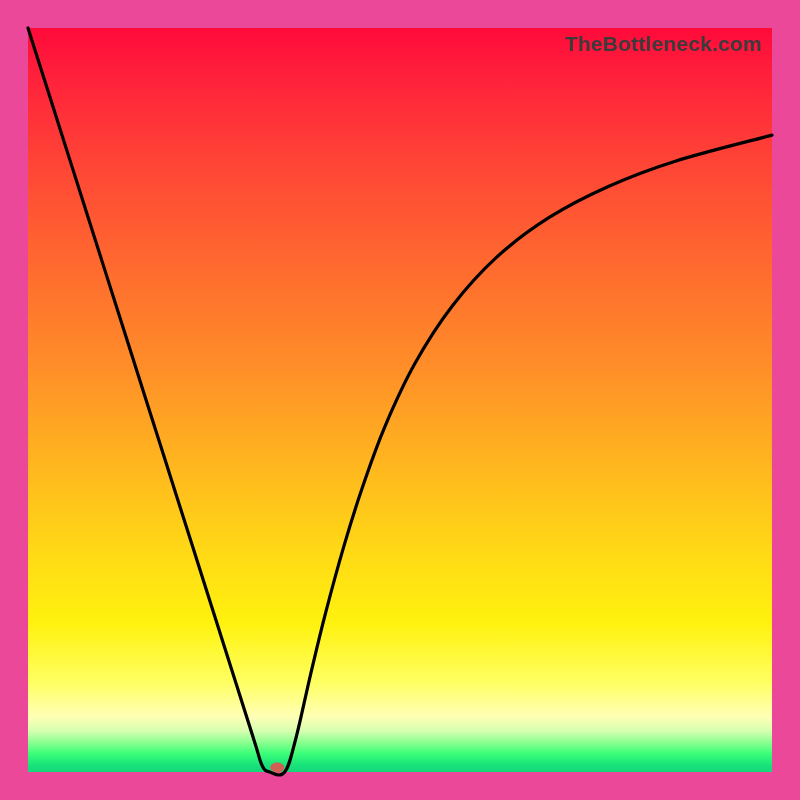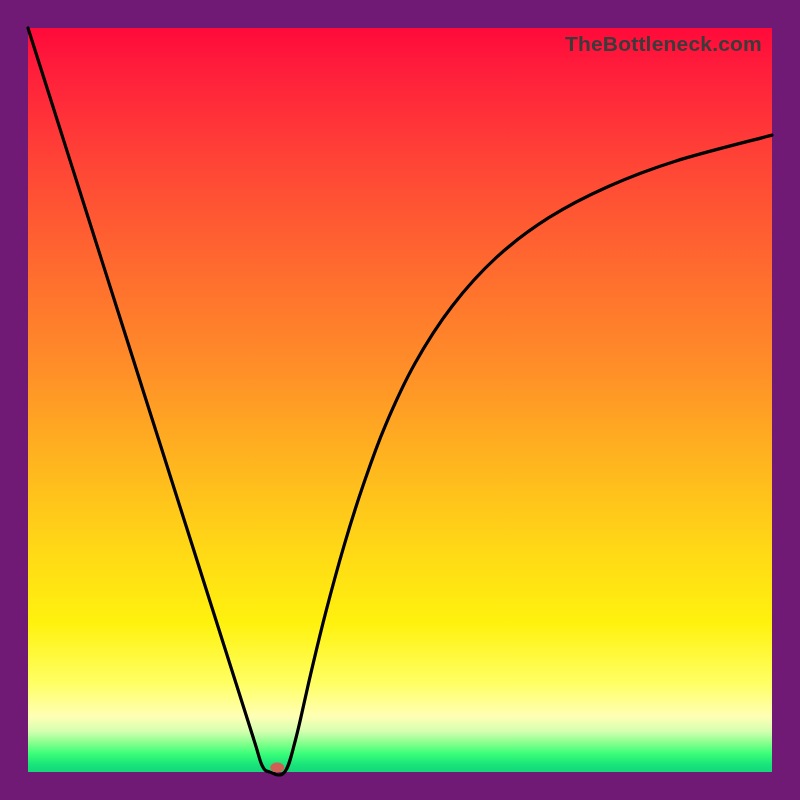--- a/index.html
+++ b/index.html
@@ -8,21 +8,21 @@
     width: 800px;
     height: 800px;
     overflow: hidden;
     background: #000;
     font-family: Arial, Helvetica, sans-serif;
   }
   .frame {
     position: relative;
     width: 800px;
     height: 800px;
-    background: #701a75;
+    background: #ec4899;
   }
   .plot {
     position: absolute;
     left: 28px;
     top: 28px;
     width: 744px;
     height: 744px;
     
     background: linear-gradient(to bottom,
       #ff0a3a 0%,

